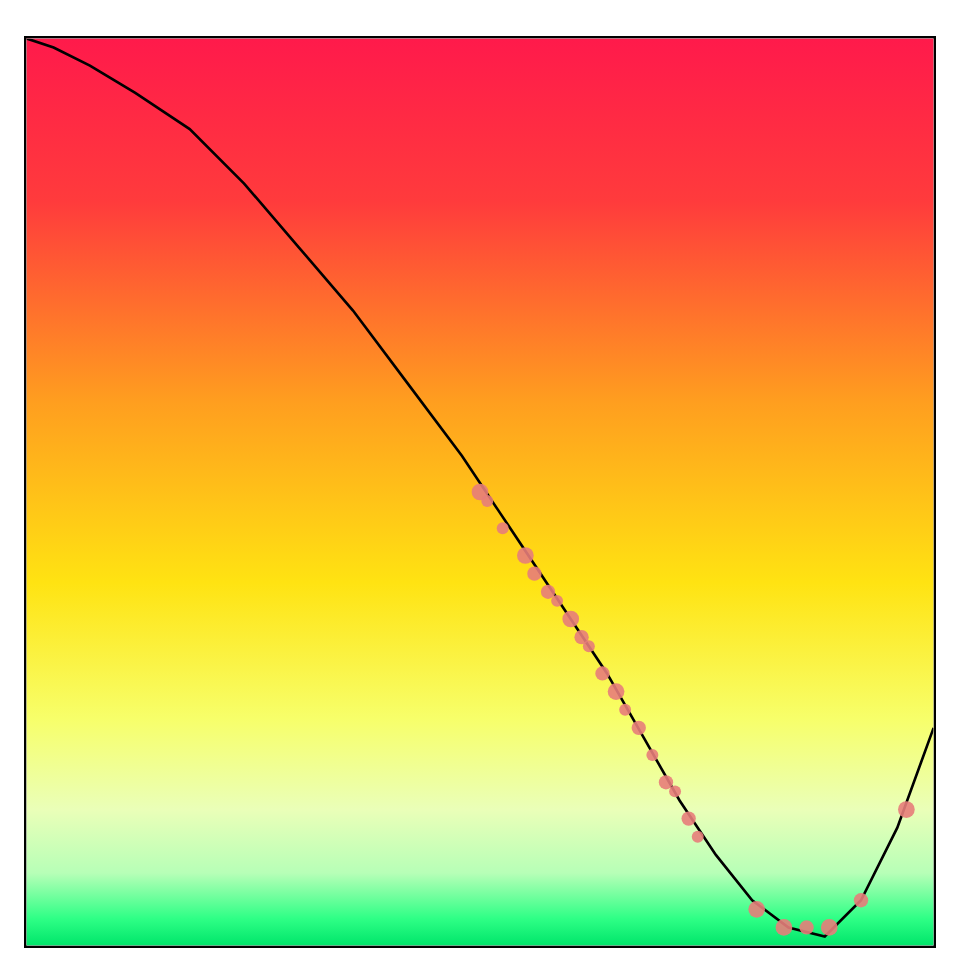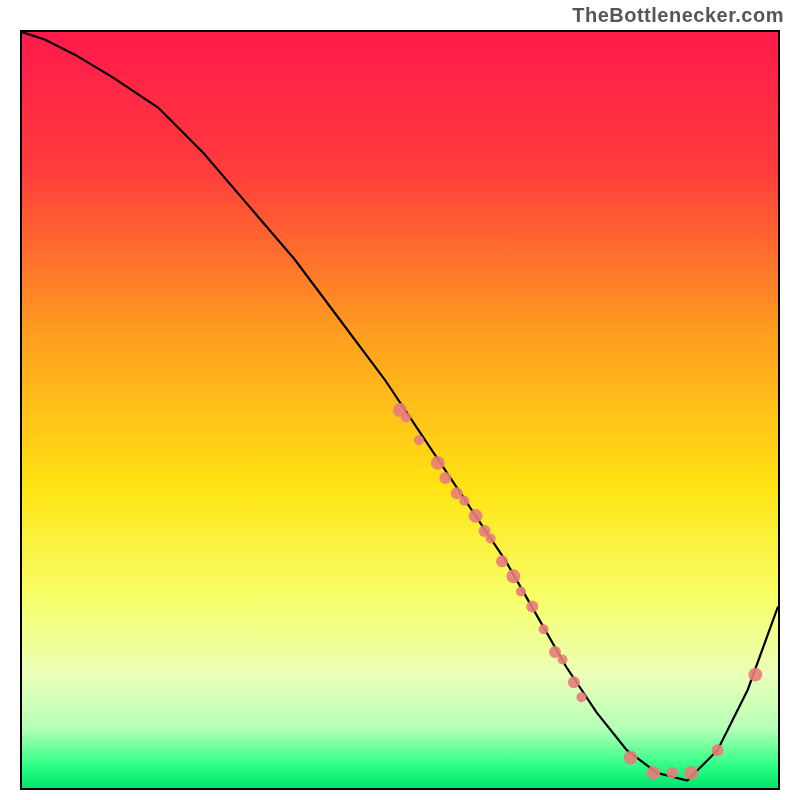--- a/index.html
+++ b/index.html
@@ -5,21 +5,20 @@
   html,body{margin:0;padding:0;width:800px;height:800px;overflow:hidden;background:#fff}
   .wrap{position:relative;width:800px;height:800px}
   .attrib{position:absolute;top:4px;right:16px;font:700 20px Arial,Helvetica,sans-serif;color:#565656;letter-spacing:.5px}
   .plot{position:absolute;left:20px;top:30px;width:760px;height:760px;border:2px solid #000;box-sizing:border-box;overflow:hidden}
   .grad{position:absolute;inset:0}
   svg{position:absolute;inset:0;width:100%;height:100%}
 </style>
 </head>
 <body>
 <div class="wrap">
-  <div class="attrib">TheBottlenecker.com</div>
   <div class="plot">
     <div class="grad" style="background: linear-gradient(rgb(255, 26, 75) 0%, rgb(255, 59, 60) 18%, rgb(255, 158, 31) 40%, rgb(255, 227, 18) 60%, rgb(247, 255, 106) 75%, rgb(234, 255, 184) 85%, rgb(183, 255, 183) 92%, rgb(47, 255, 134) 97%, rgb(0, 229, 106) 100%);"></div>
     <svg viewBox="0 0 760 760" preserveAspectRatio="none">
       <path fill="none" stroke="#000" stroke-width="2.2" d="M 0.0 0.0 L 22.8 7.6 L 53.2 22.8 L 91.2 45.6 L 136.8 76.0 L 182.4 121.6 L 228.0 174.8 L 273.6 228.0 L 319.2 288.8 L 364.8 349.6 L 395.2 395.2 L 425.6 440.8 L 456.0 486.4 L 486.4 532.0 L 516.8 585.2 L 547.2 638.4 L 577.6 684.0 L 608.0 722.0 L 638.4 744.8 L 668.8 752.4 L 699.2 722.0 L 729.6 661.2 L 760.0 577.6"></path>
       <g>
           <circle cx="380.0" cy="380.0" r="7" fill="#e77d7a" fill-opacity="0.9"></circle>
           <circle cx="386.1" cy="387.6" r="5" fill="#e77d7a" fill-opacity="0.9"></circle>
           <circle cx="399.0" cy="410.4" r="5" fill="#e77d7a" fill-opacity="0.9"></circle>
           <circle cx="418.0" cy="433.2" r="7" fill="#e77d7a" fill-opacity="0.9"></circle>
           <circle cx="425.6" cy="448.4" r="6" fill="#e77d7a" fill-opacity="0.9"></circle>

